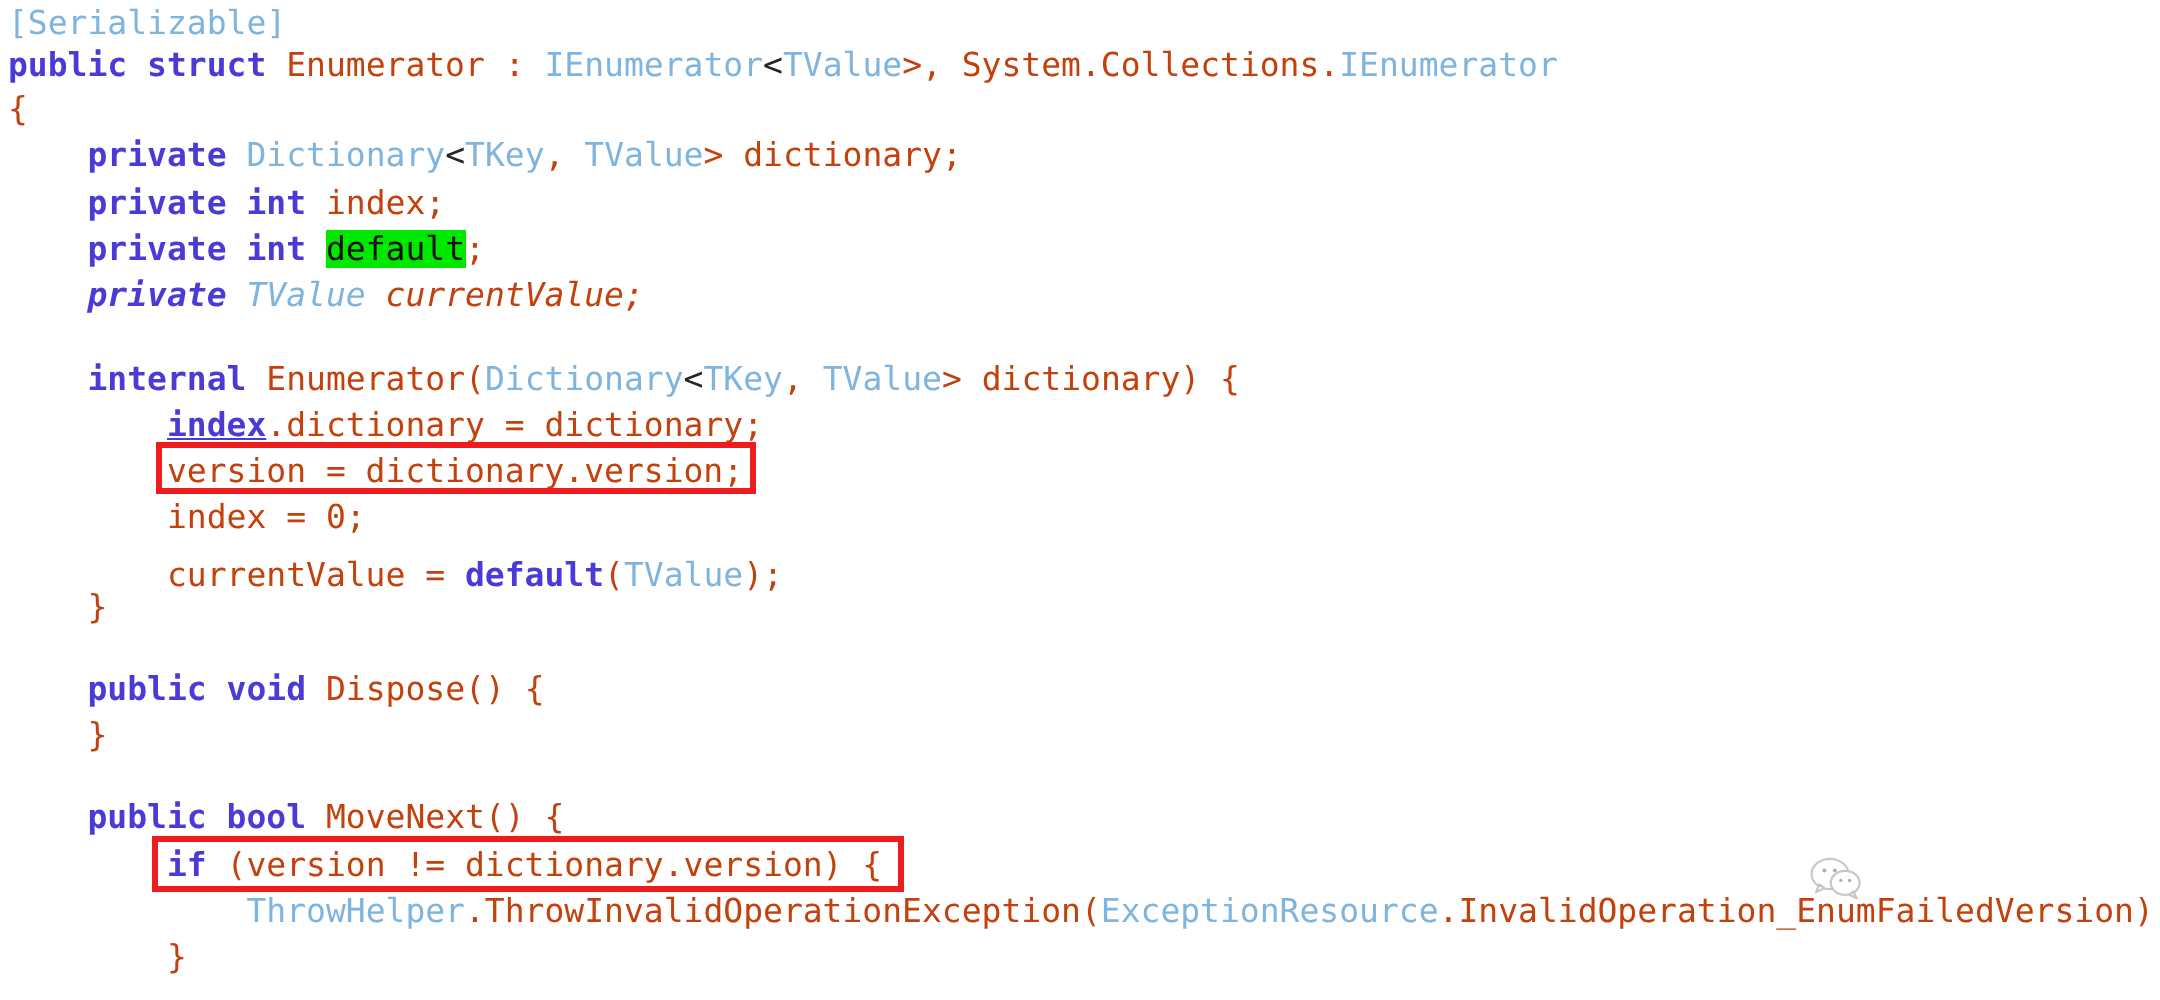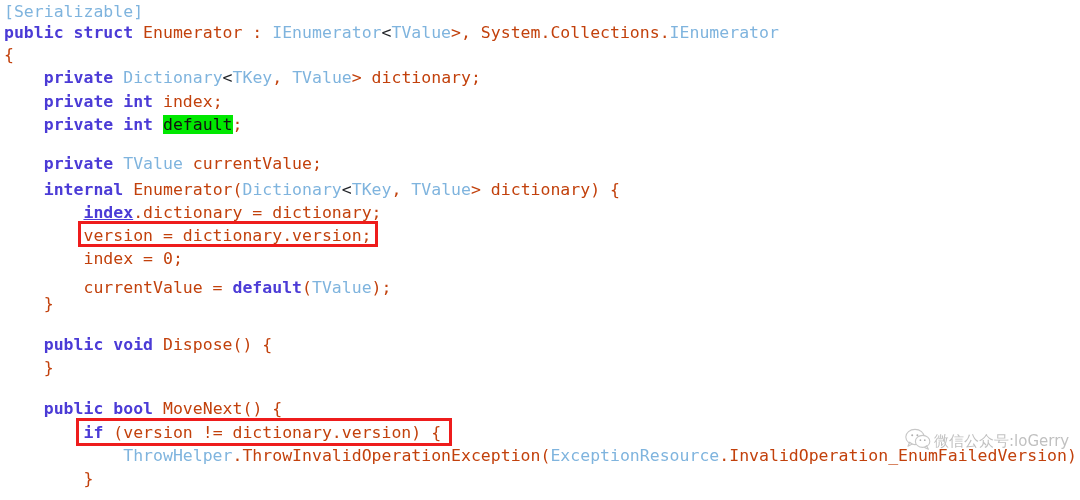--- a/index.html
+++ b/index.html
@@ -71,21 +71,21 @@
 
 <div id="code-surface">
 
   <div id="code-lines">
       <div class="code-line" style="top: 0px;"><span class="tok-type">[Serializable]</span></div>
       <div class="code-line" style="top: 21px;"><span class="tok-kw">public</span><span class="tok-plain"> </span><span class="tok-kw">struct</span><span class="tok-plain"> Enumerator : </span><span class="tok-type">IEnumerator</span><span class="tok-punct">&lt;</span><span class="tok-type">TValue</span><span class="tok-plain">&gt;, System.Collections.</span><span class="tok-type">IEnumerator</span></div>
       <div class="code-line" style="top: 43px;"><span class="tok-plain">{</span></div>
       <div class="code-line" style="top: 66px;"><span class="tok-plain">    </span><span class="tok-kw">private</span><span class="tok-plain"> </span><span class="tok-type">Dictionary</span><span class="tok-punct">&lt;</span><span class="tok-type">TKey</span><span class="tok-plain">, </span><span class="tok-type">TValue</span><span class="tok-plain">&gt; dictionary;</span></div>
       <div class="code-line" style="top: 90px;"><span class="tok-plain">    </span><span class="tok-kw">private</span><span class="tok-plain"> </span><span class="tok-kw">int</span><span class="tok-plain"> index;</span></div>
       <div class="code-line" style="top: 113px;"><span class="tok-plain">    </span><span class="tok-kw">private</span><span class="tok-plain"> </span><span class="tok-kw">int</span><span class="tok-plain"> </span><span class="hl-green">default</span><span class="tok-plain">;</span></div>
-      <div class="code-line" style="top: 152px;"><span class="tok-plain">    </span><span class="tok-kw">private</span><span class="tok-plain"> </span><span class="tok-type">TValue</span><span class="tok-plain"> currentValue;</span></div>
+      <div class="code-line" style="top: 136px; font-style: italic;"><span class="tok-plain">    </span><span class="tok-kw">private</span><span class="tok-plain"> </span><span class="tok-type">TValue</span><span class="tok-plain"> currentValue;</span></div>
       <div class="code-line" style="top: 159px;">&nbsp;</div>
       <div class="code-line" style="top: 178px;"><span class="tok-plain">    </span><span class="tok-kw">internal</span><span class="tok-plain"> Enumerator(</span><span class="tok-type">Dictionary</span><span class="tok-punct">&lt;</span><span class="tok-type">TKey</span><span class="tok-plain">, </span><span class="tok-type">TValue</span><span class="tok-plain">&gt; dictionary) {</span></div>
       <div class="code-line" style="top: 201px;"><span class="tok-plain">        </span><span class="tok-this">index</span><span class="tok-plain">.dictionary = dictionary;</span></div>
       <div class="code-line" style="top: 224px;"><span class="tok-plain">        version = dictionary.version;</span></div>
       <div class="code-line" style="top: 247px;"><span class="tok-plain">        index = </span><span class="tok-plain">0</span><span class="tok-plain">;</span></div>
       <div class="code-line" style="top: 276px;"><span class="tok-plain">        currentValue = </span><span class="tok-kw">default</span><span class="tok-plain">(</span><span class="tok-type">TValue</span><span class="tok-plain">);</span></div>
       <div class="code-line" style="top: 292px;"><span class="tok-plain">    }</span></div>
       <div class="code-line" style="top: 315px;">&nbsp;</div>
       <div class="code-line" style="top: 333px;"><span class="tok-plain">    </span><span class="tok-kw">public</span><span class="tok-plain"> </span><span class="tok-kw">void</span><span class="tok-plain"> Dispose() {</span></div>
       <div class="code-line" style="top: 356px;"><span class="tok-plain">    }</span></div>
@@ -107,16 +107,15 @@
         <ellipse cx="10" cy="9" rx="9.2" ry="7.6" fill="#ffffff" stroke="#9a9a9a" stroke-width="1.1"></ellipse>
         <path d="M4.6 14.2 L3.0 18.2 L7.2 16.0 Z" fill="#ffffff" stroke="#9a9a9a" stroke-width="1.1" stroke-linejoin="round"></path>
         <circle cx="7.2" cy="7.2" r="1.0" fill="#6f6f6f"></circle>
         <circle cx="12.4" cy="7.2" r="1.0" fill="#6f6f6f"></circle>
         <ellipse cx="17.6" cy="13.4" rx="7.2" ry="6.0" fill="#ffffff" stroke="#9a9a9a" stroke-width="1.1"></ellipse>
         <path d="M21.6 17.8 L23.4 21.2 L19.6 19.4 Z" fill="#ffffff" stroke="#9a9a9a" stroke-width="1.1" stroke-linejoin="round"></path>
         <circle cx="15.4" cy="12.2" r="0.85" fill="#6f6f6f"></circle>
         <circle cx="19.8" cy="12.2" r="0.85" fill="#6f6f6f"></circle>
       </svg>
     </span>
-    <span class="wm-text">微信公众号:loGerry</span>
   </div>
 
 </div>
 
 </body></html>

